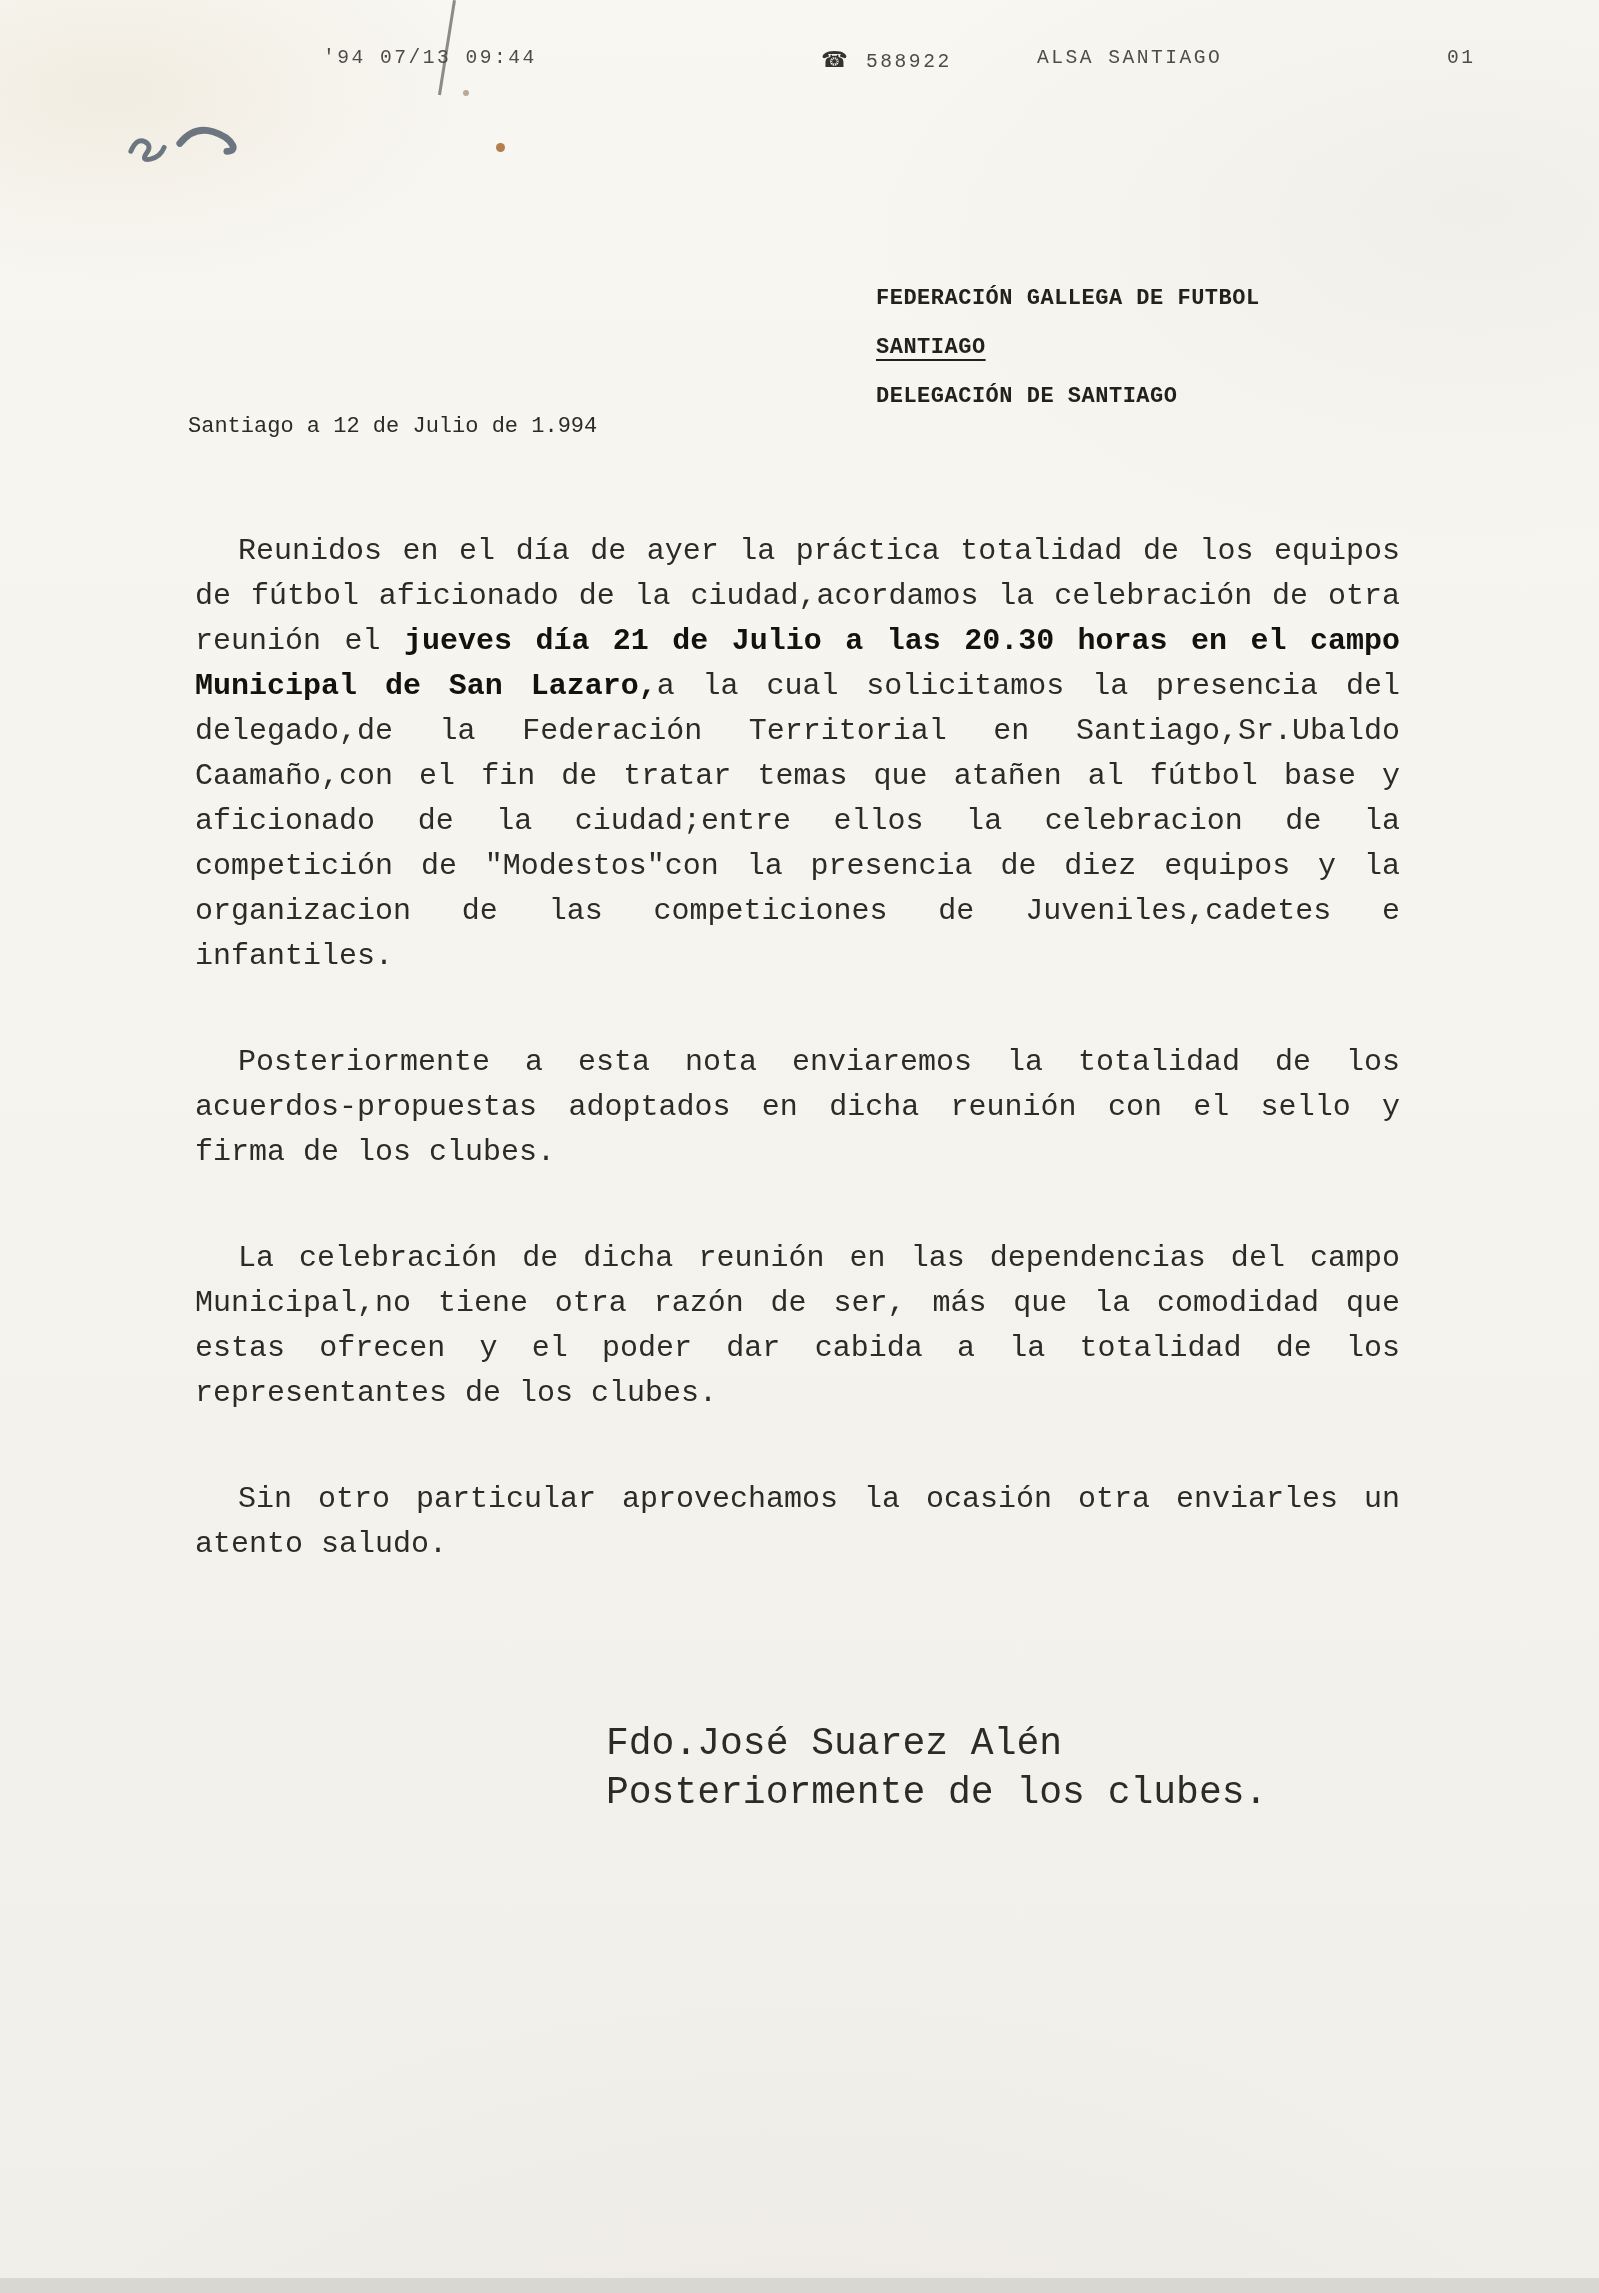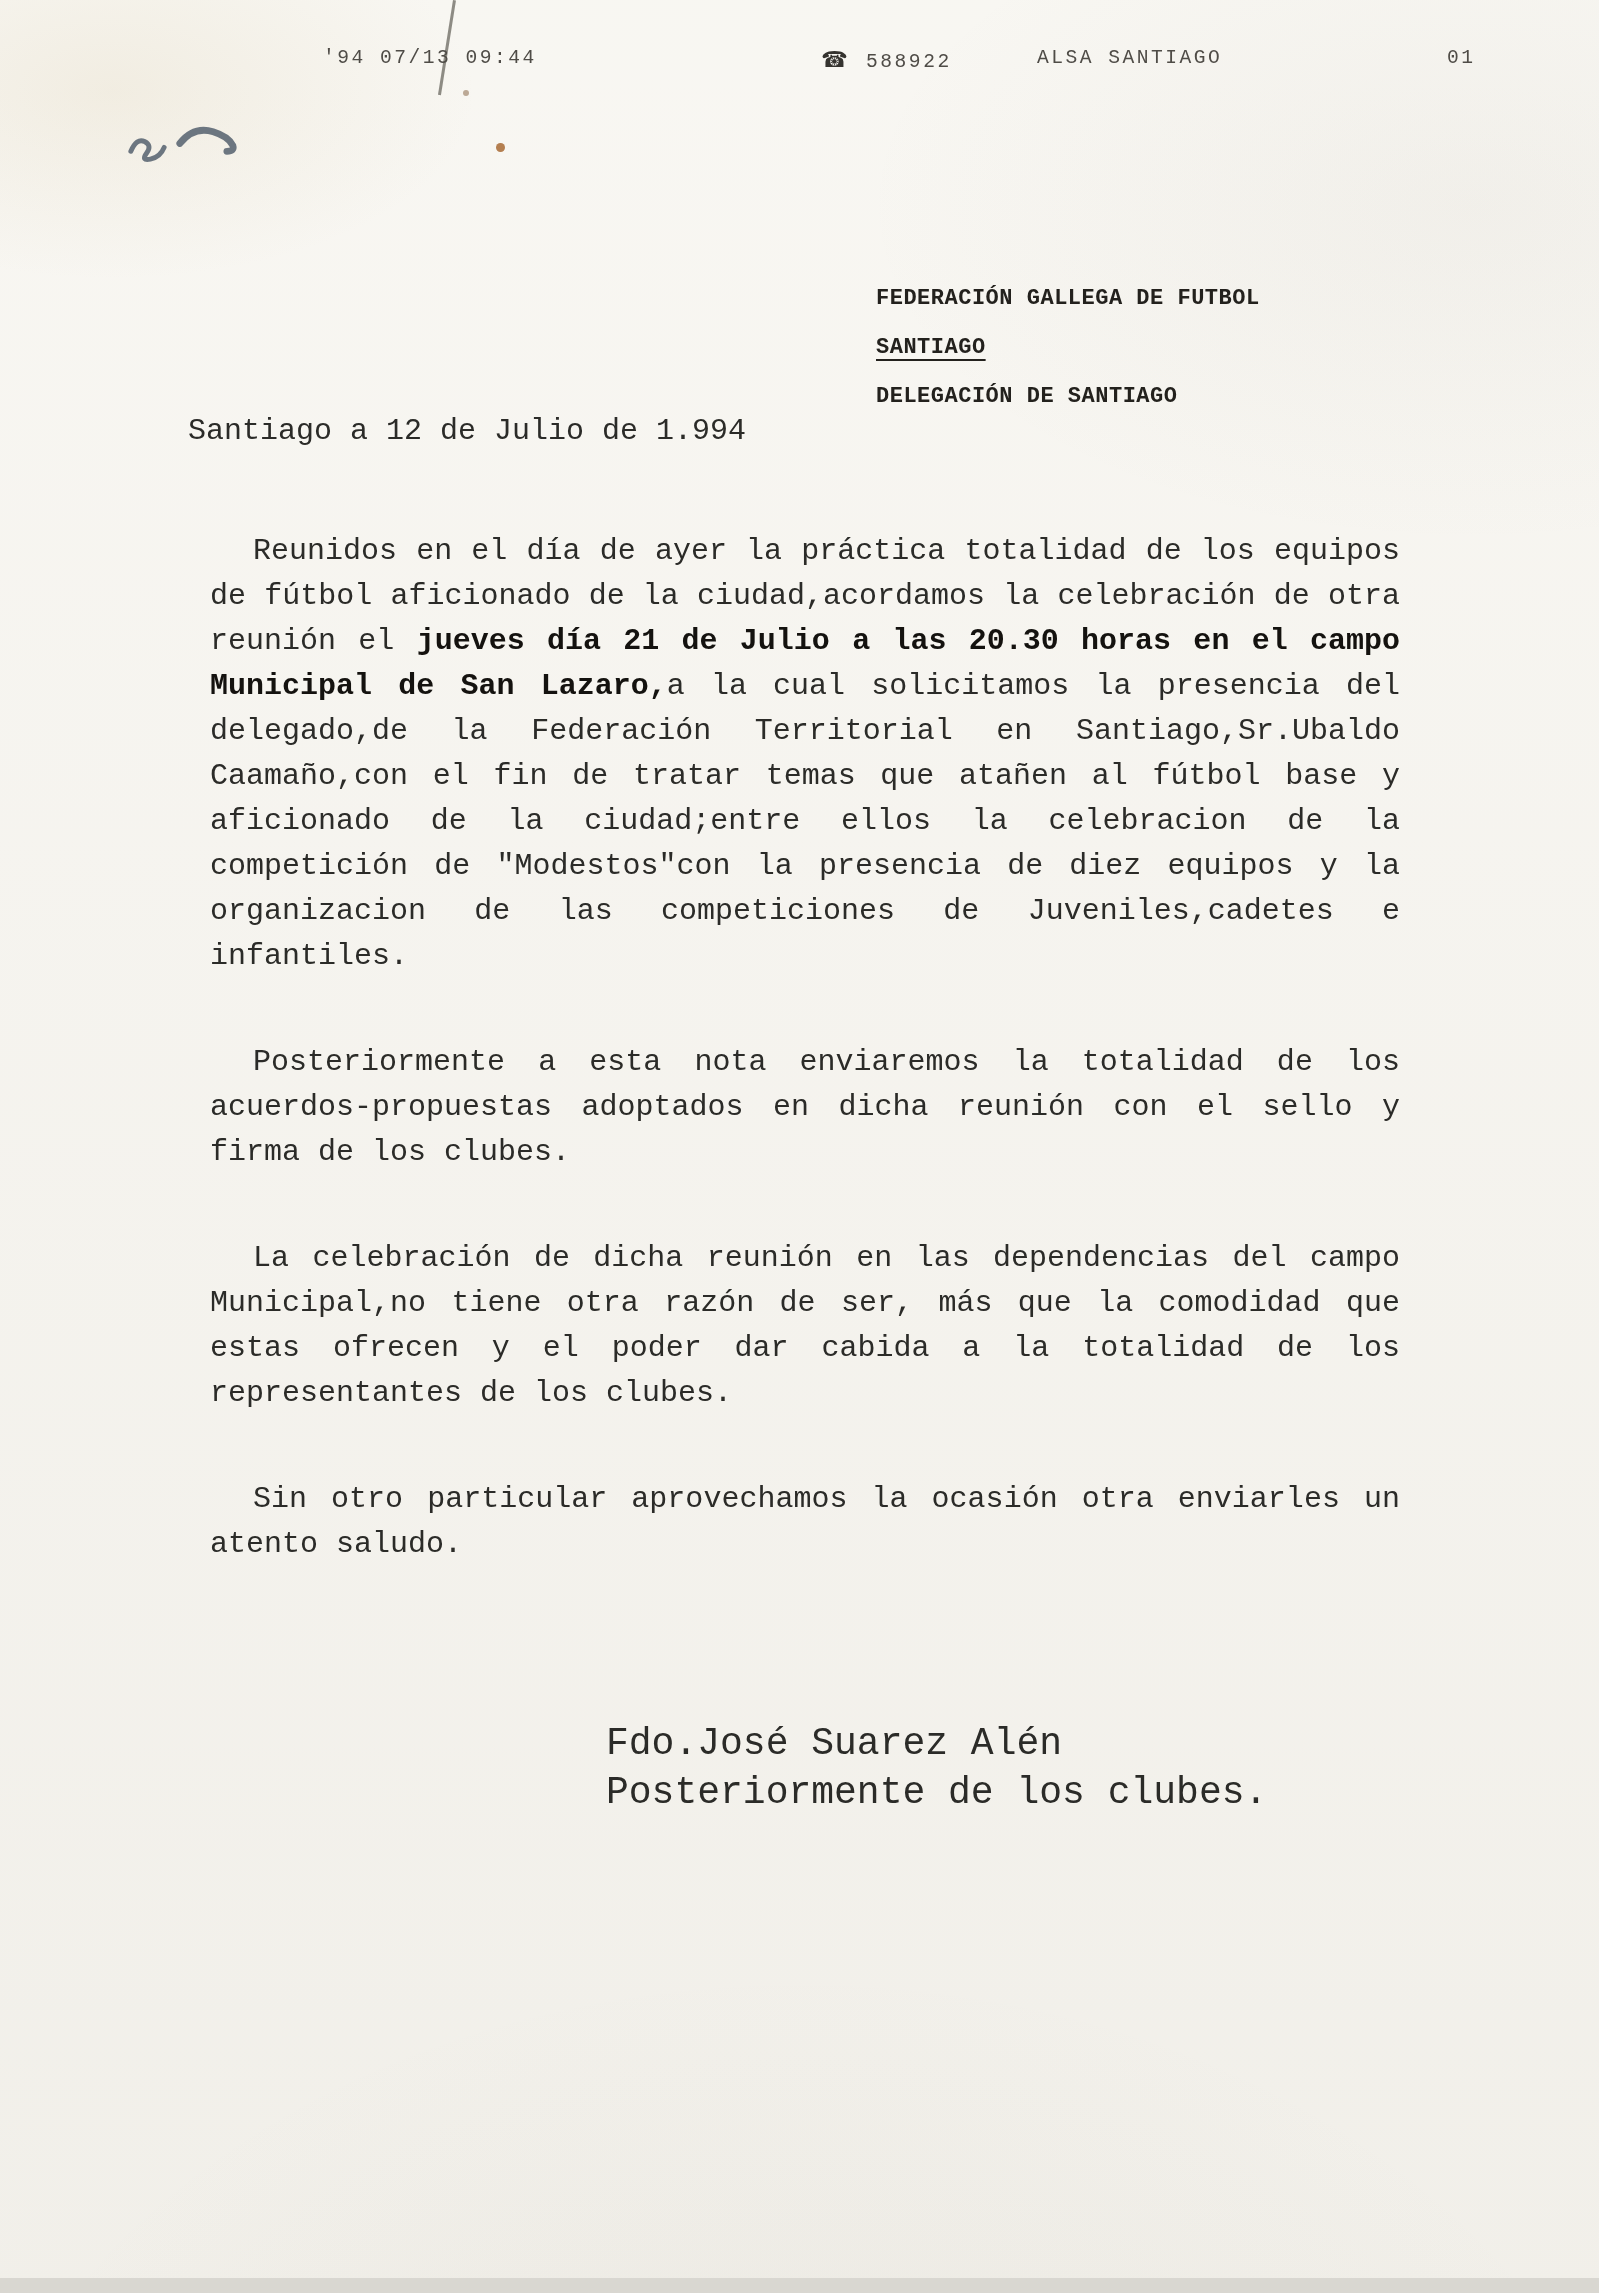--- a/index.html
+++ b/index.html
@@ -28,26 +28,26 @@
   .fx-phone{left:821px}
   .phone-glyph{margin-right:15.7px;font-family:"DejaVu Sans",sans-serif;font-size:21.6px;color:#35332f}
   .fx-station{left:1037px}
   .fx-page{left:1447px}
 
   
   .letterhead{position:absolute;left:876px;top:274px;
     font-size:22px;line-height:49px;font-weight:700;color:#23211d;letter-spacing:0.5px}
   .lh-underline{text-decoration:underline;text-underline-offset:5.9px}
 
-  .dateline{position:absolute;left:188px;top:414px;font-size:30px;color:var(--ink,#2b2b28)}
+  .dateline{position:absolute;left:188px;top:414px;font-size:22px;color:var(--ink,#2b2b28)}
 
   
   .letter-body{position:absolute;left:194px;top:529px;width:1206px;
     font-size:30px;line-height:45px;text-align:justify;color:var(--ink,#2b2b28)}
-  .letter-body p{margin:0 0 61px 16px;text-indent:43px}
+  .letter-body p{margin:0 0 61px 1px;text-indent:43px}
   .letter-body strong{font-weight:700;color:var(--ink-bold,#14120f)}
 
   .signature{position:absolute;left:606px;top:1719px;font-size:38px;line-height:49px}
 
   
   .scan-line{position:absolute;left:453px;top:0;width:2.9px;height:96px;background:#6a675f;
     transform:rotate(9deg);transform-origin:top left;opacity:.75}
   .speck{position:absolute;border-radius:50%}
   .speck-1{left:496px;top:143px;width:8.8px;height:8.8px;background:#a86a34;opacity:.85}
   .speck-2{left:463px;top:90px;width:5.9px;height:5.9px;background:#8a6a4a;opacity:.55}

